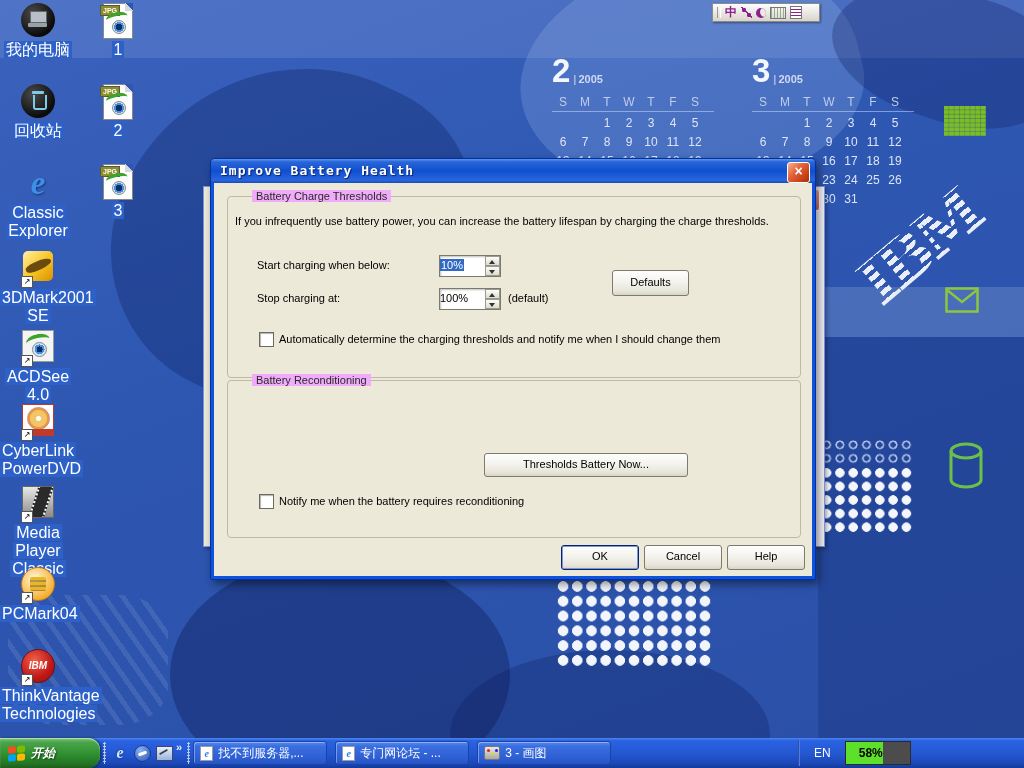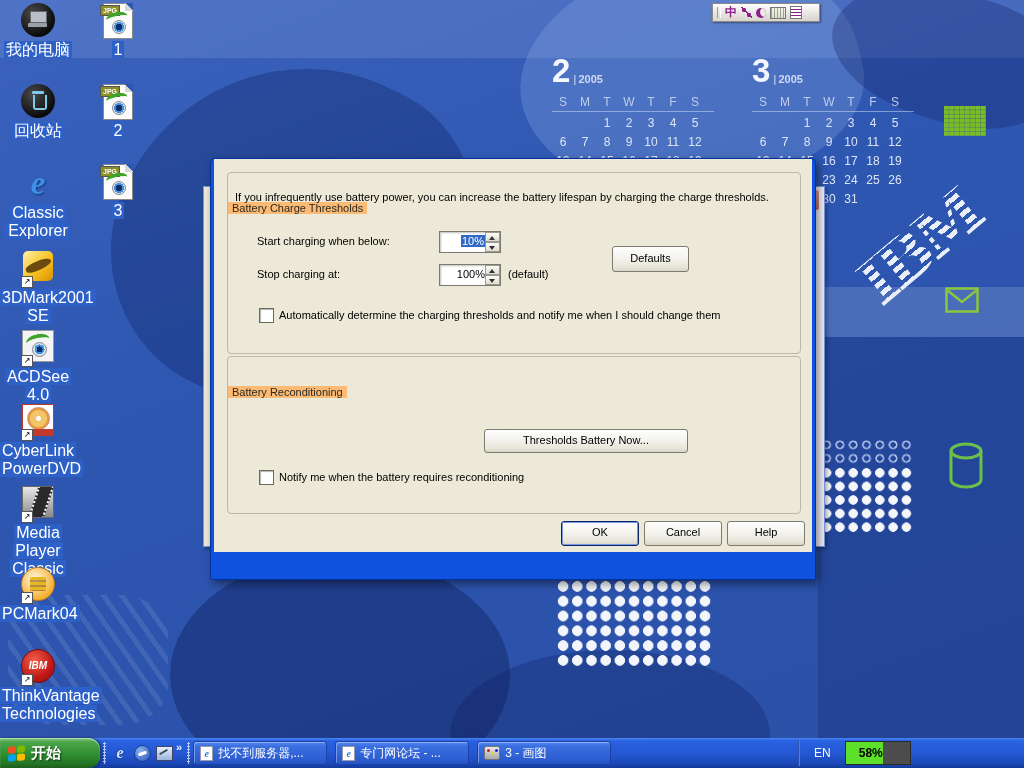--- a/index.html
+++ b/index.html
@@ -113,27 +113,27 @@
     border-radius:5px 5px 2px 2px;box-shadow:3px 4px 8px rgba(0,0,0,0.45);font-size:11px;color:#000;}
   .d-titlebar{height:24px;border-radius:4px 4px 0 0;position:relative;
     background:linear-gradient(180deg,#5a96f0 0%,#2a66d8 12%,#0f4fd0 50%,#2a66dd 88%,#1a4ab8 100%);}
   .d-title{color:#fff;font-family:"DejaVu Sans Mono","Liberation Mono",monospace;font-weight:bold;font-size:13px;
     letter-spacing:1px;padding:4px 0 0 9px;text-shadow:1px 1px 1px rgba(8,28,90,0.9);}
   .d-close{position:absolute;right:5px;top:3px;width:21px;height:19px;border:1px solid #fff;border-radius:3px;
     background:linear-gradient(135deg,#f7b28c 0%,#e4623a 40%,#c33d12 80%,#a52f08);
     color:#fff;font-weight:bold;font-size:14px;line-height:17px;text-align:center;cursor:pointer;}
   .d-body{position:relative;margin:0 3px 3px 3px;height:393px;background:#ece9d8;}
   .grp{position:absolute;left:13px;width:572px;border:1px solid #bdb9a9;border-radius:4px;}
-  .grp-title{position:absolute;left:0;top:-7px;background:#fdba74;padding:0 4px;color:#2a2a22;margin-top:36px;}
+  .grp-title{position:absolute;left:24px;top:-7px;background:#f0abfc;padding:0 4px;color:#2a2a22;}
   #grp1{top:13px;height:180px;} #grp2{top:197px;height:156px;}
   .grp-desc{position:absolute;left:7px;top:18px;width:556px;}
   .fld-label{position:absolute;height:20px;line-height:20px;}
   .spin{position:absolute;width:60px;height:20px;background:#fff;border:1px solid #7a7a6d;
     box-shadow:inset 1px 1px 2px rgba(0,0,0,0.25);}
-  .spin-val{position:absolute;left:0;right:15px;top:1px;bottom:1px;text-align:right;line-height:17px;}
+  .spin-val{position:absolute;left:0;right:15px;top:1px;bottom:1px;text-align:left;line-height:17px;}
   .spin-val.sel span{background:#316ac5;color:#fff;padding:0 1px;}
   .spin-btns{position:absolute;right:0;top:0;width:15px;height:100%;display:flex;flex-direction:column;}
   .sb{flex:1;background:linear-gradient(180deg,#fdfdfb,#dedbce);border:1px solid #9a9a8e;position:relative;cursor:pointer;}
   .sb::after{content:'';position:absolute;left:3px;}
   .sb.up::after{top:3px;border-left:3px solid transparent;border-right:3px solid transparent;border-bottom:4px solid #333;}
   .sb.dn::after{top:3px;border-left:3px solid transparent;border-right:3px solid transparent;border-top:4px solid #333;}
   .xp-btn{position:absolute;background:linear-gradient(180deg,#fefefe,#f4f3ee 45%,#e8e6da 82%,#d8d5c8);
     border:1px solid #7b7b6e;border-radius:3px;text-align:center;font-size:11px;color:#000;cursor:pointer;
     font-family:"Liberation Sans",sans-serif;}
   .xp-btn.default{border:1px solid #0a246a;box-shadow:inset 0 0 0 1px #7a97dc;}
@@ -144,21 +144,21 @@
   
   .taskbar{left:0;top:738px;width:1024px;height:30px;z-index:30;
     background:linear-gradient(180deg,#4a86f2 0%,#2a62e2 9%,#2458d2 50%,#1c48b8 85%,#123a9a 100%);display:flex;}
   .start-btn{width:100px;height:30px;flex:none;border-radius:0 12px 12px 0;display:flex;align-items:center;gap:6px;padding-left:8px;box-sizing:border-box;cursor:pointer;
     background:linear-gradient(180deg,#7ec27e 0%,#4aa54a 15%,#2f8e2f 55%,#247524 85%,#1c5f1c);
     box-shadow:inset 0 1px 1px #b8e2b0,2px 0 3px rgba(0,0,0,0.4);}
   .win-flag{width:17px;height:15px;display:grid;grid-template:1fr 1fr / 1fr 1fr;gap:1px;transform:skewY(-5deg);}
   .win-flag i{border-radius:2px;}
   .win-flag i:nth-child(1){background:#f25022;} .win-flag i:nth-child(2){background:#7fba00;}
   .win-flag i:nth-child(3){background:#00a4ef;} .win-flag i:nth-child(4){background:#ffb900;}
-  .start-label{font-size:15px;font-weight:bold;color:#fff;text-shadow:1px 1px 2px rgba(0,0,0,0.55);}
+  .start-label{font-size:12px;font-weight:bold;font-style:italic;color:#fff;text-shadow:1px 1px 2px rgba(0,0,0,0.55);}
   .tb-sep{width:3px;height:22px;margin:4px 3px;flex:none;
     background-image:radial-gradient(circle 1px at 1.5px 1.5px,rgba(220,230,255,0.8) 1px,transparent 1.4px);background-size:3px 3px;}
   .quick-launch{display:flex;align-items:center;flex:none;}
   .ql{width:22px;height:26px;display:flex;align-items:center;justify-content:center;cursor:pointer;}
   .ql-e{font:bold italic 16px/16px "Liberation Serif",serif;color:#cfe6ff;text-shadow:0 0 2px #0a2a6a;}
   .ql-2{width:15px;height:15px;border-radius:50%;border:1px solid #1a3a8a;position:relative;
     background:radial-gradient(circle at 35% 30%,#8ab4f0,#2a52b8);}
   .ql-2::after{content:'';position:absolute;left:3px;top:6px;width:9px;height:3px;background:#fff;border-radius:2px;transform:rotate(-20deg);}
   .ql-desk{width:15px;height:13px;border:1px solid #446;position:relative;background:linear-gradient(180deg,#e8f0fc,#9ab4dc);}
   .ql-desk::after{content:'';position:absolute;left:2px;top:4px;width:9px;height:2px;background:#345;transform:rotate(-30deg);}
@@ -370,20 +370,24 @@
         <div class="di-label"><span class="">3</span></div>
       </div>
     </div>
 
   <div class="abs bg-window">
     <div class="rstrip"></div>
     <div class="pink-btn"></div>
   </div>
 
   <div class="abs dialog">
+    <div class="d-titlebar">
+      <div class="d-title">Improve Battery Health</div>
+      <div class="d-close">×</div>
+    </div>
     <div class="d-body">
 
       <div class="grp" id="grp1">
         <span class="grp-title">Battery Charge Thresholds</span>
         <div class="grp-desc">If you infrequently use battery power, you can increase the battery lifespan by charging the charge thresholds.</div>
 
         <div class="fld-label" style="left:29px;top:58px;">Start charging when below:</div>
         <div class="spin" style="left:211px;top:58px;">
           <div class="spin-val sel"><span>10%</span></div>
           <div class="spin-btns">

